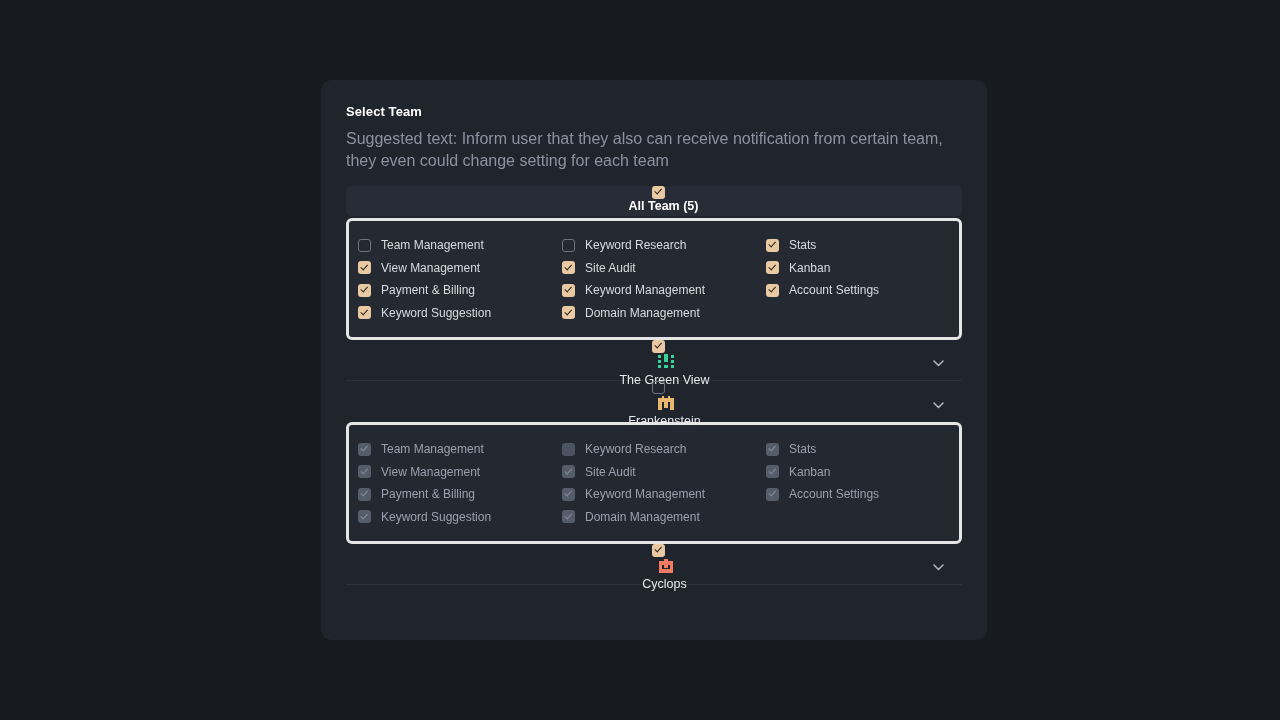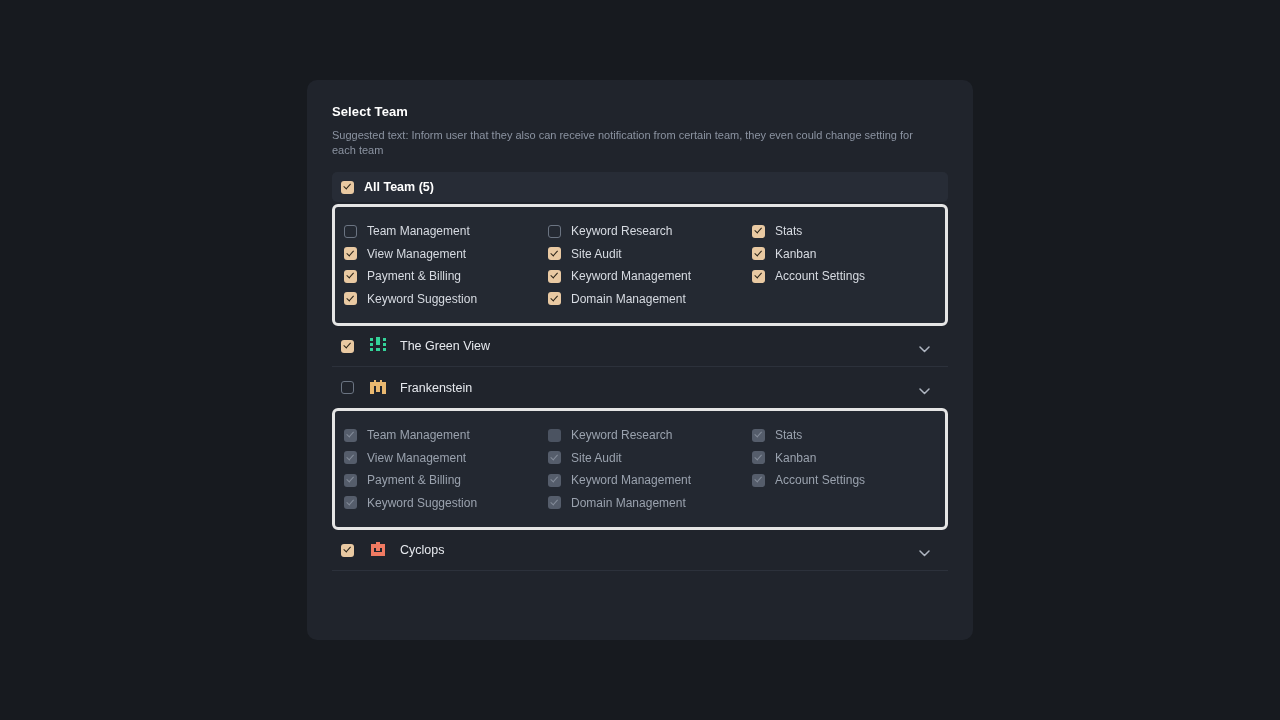--- a/index.html
+++ b/index.html
@@ -5,39 +5,39 @@
   html,body{margin:0;padding:0;}
   body{
     width:1280px;height:720px;
     background:#171a1f;
     font-family:"Liberation Sans", sans-serif;
     overflow:hidden;
   }
   .stage{position:relative;width:1280px;height:720px;}
 
   .card{
-    position:absolute;left:307px;top:80px;width:666px;height:560px;
+    position:absolute;left:321px;top:80px;width:666px;height:560px;
     background:#20242c;border-radius:10px;box-sizing:border-box;
     padding:24px 25px 0 25px;
   }
 
   .title{
     font-size:13px;font-weight:bold;color:#ffffff;letter-spacing:.1px;
     margin:0 0 9px 0;
   }
   .subtitle{
-    font-size:11px;color:#8b93a1;line-height:15px;margin:0 0 14px 0;
+    font-size:16px;color:#8b93a1;line-height:22px;margin:0 0 14px 0;
     width:600px;
   }
 
   .rows{position:relative;}
 
   .row{
     position:relative;display:flex;align-items:center;
-    height:36px;box-sizing:border-box;
+    height:36px;box-sizing:border-box;flex-direction:column;
   }
   .row.allteam{
     background:#272c36;border-radius:5px;height:30px;padding-left:9px;margin-bottom:2px;
   }
   .team-row{
     height:41px;border-bottom:1px solid #2c313b;padding-left:9px;
   }
 
   
   .cb{

